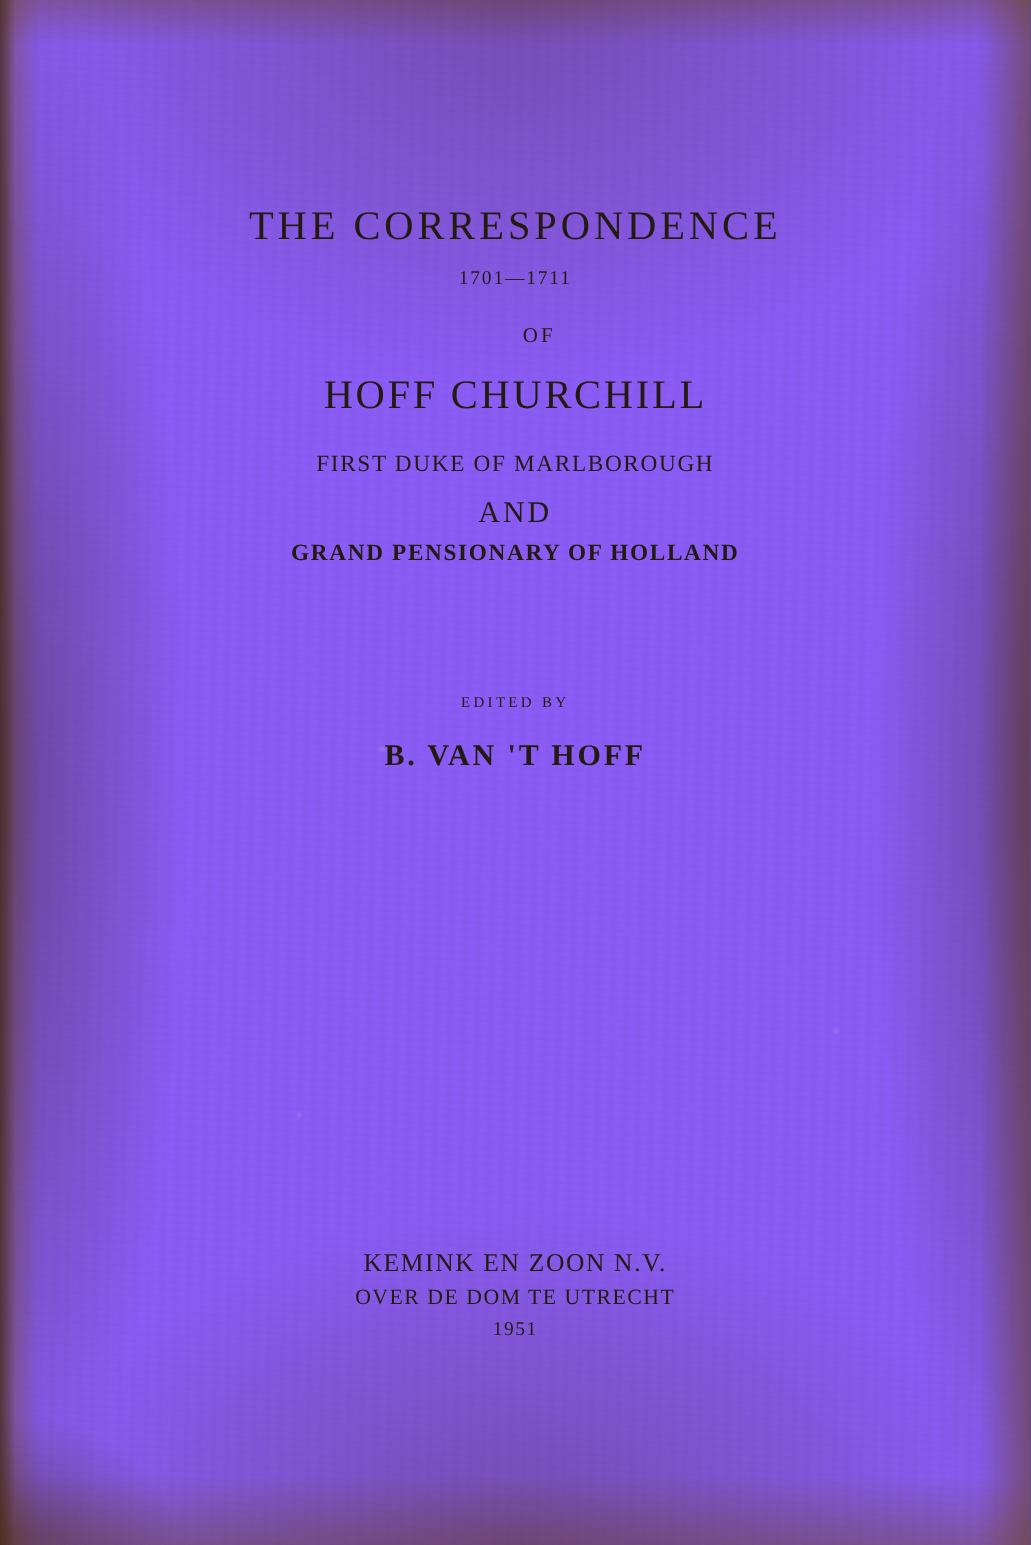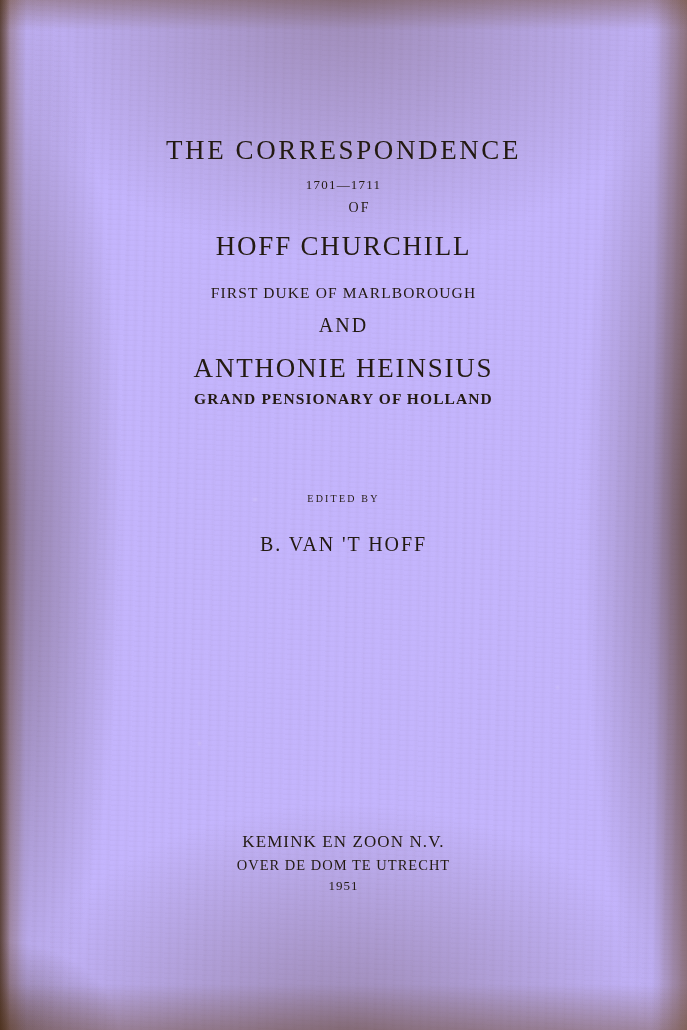--- a/index.html
+++ b/index.html
@@ -8,21 +8,21 @@
     background: #2b2b2b;
   }
   #page {
     position: relative;
     width: 687px;
     height: 1030px;
     overflow: hidden;
     background:
       radial-gradient(ellipse 70% 55% at 48% 42%, rgba(214,176,131,0.55) 0%, rgba(201,158,112,0.18) 55%, rgba(178,132,86,0.0) 80%),
       linear-gradient(100deg, #b07f4f 0%, #c49a6a 10%, #cfa87b 26%, #d3ae84 46%, #cda craft 60%, #c49a6c 74%, #b6854f 92%, #9e6c3c 100%);
-    background-color: #c4b5fd;
+    background-color: #8b5cf6;
     font-family: "Liberation Serif", serif;
     color: #2c2118;
   }
   
   #page::before {
     content: "";
     position: absolute;
     inset: 0;
     background:
       repeating-linear-gradient(91deg, rgba(255,255,255,0.045) 0px, rgba(255,255,255,0.0) 3px, rgba(120,80,45,0.035) 6px, rgba(255,255,255,0.0) 9px),
@@ -108,21 +108,21 @@
   }
   .t-years {
     font-size: 13px;
     letter-spacing: 1.2px;
     margin-top: 11px;
     text-align: center;
   }
   .t-of {
     font-size: 14px;
     letter-spacing: 2.0px;
-    margin-top: 7px;
+    margin-top: 24px;
     padding-left: 32px;
   }
   .t-name1 {
     font-size: 27px;
     letter-spacing: 1.8px;
     margin-top: 15px;
   }
   .t-sub1 {
     font-size: 15.5px;
     letter-spacing: 1.1px;
@@ -149,21 +149,22 @@
     text-align: center;
     width: 100%;
   }
   .t-editedby {
     font-size: 10px;
     letter-spacing: 2.2px;
   }
   .t-editor {
     font-size: 20px;
     letter-spacing: 1.9px;
-    margin-top: 29px;
+    margin-top: 19px;
+    font-weight: bold;
   }
   .block-imprint {
     position: absolute;
     left: 0;
     right: 0;
     bottom: 136px;
     text-align: center;
   }
   .t-publisher {
     font-size: 17px;
@@ -198,21 +199,20 @@
 
   <div class="content">
 
     <div class="block-main">
       <span class="ln t-title">THE CORRESPONDENCE</span>
       <span class="ln t-years">1701—1711</span>
       <span class="ln t-of">OF</span>
       <span class="ln t-name1">HOFF CHURCHILL</span>
       <span class="ln t-sub1">FIRST DUKE OF MARLBOROUGH</span>
       <span class="ln t-and">AND</span>
-      <span class="ln t-name2">ANTHONIE HEINSIUS</span>
       <span class="ln t-sub2">GRAND PENSIONARY OF HOLLAND</span>
     </div>
 
     <div class="block-editor">
       <span class="ln t-editedby">EDITED BY</span>
       <span class="ln t-editor">B. VAN 'T HOFF</span>
     </div>
 
     <div class="block-imprint">
       <span class="ln t-publisher">KEMINK EN ZOON N.V.</span>

